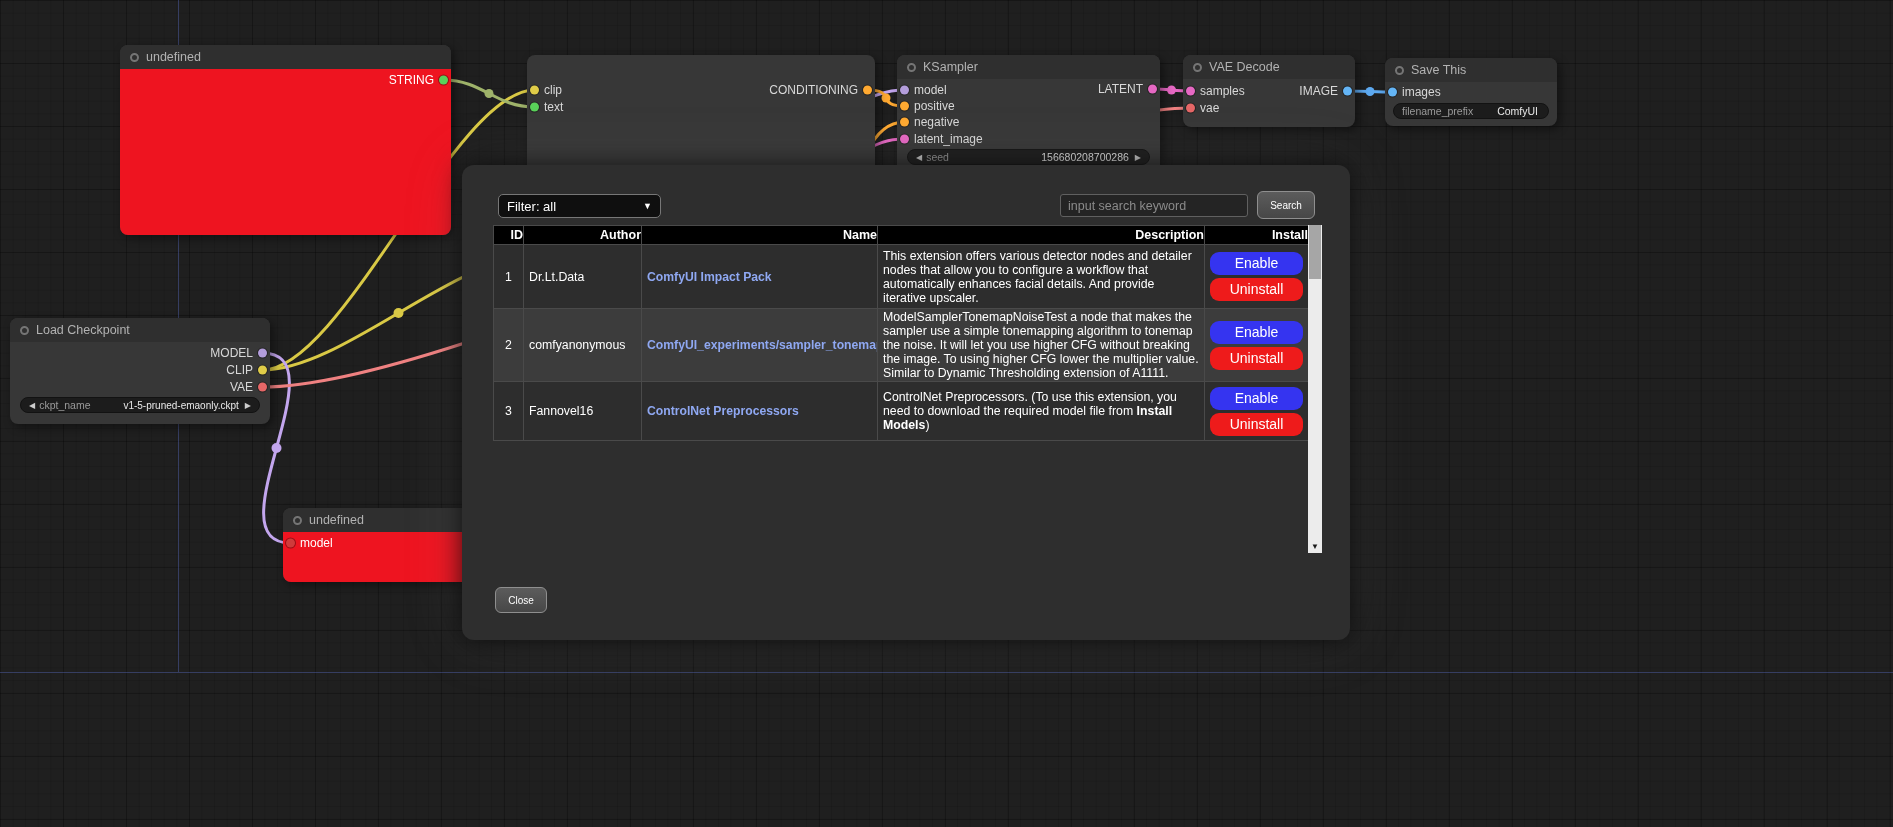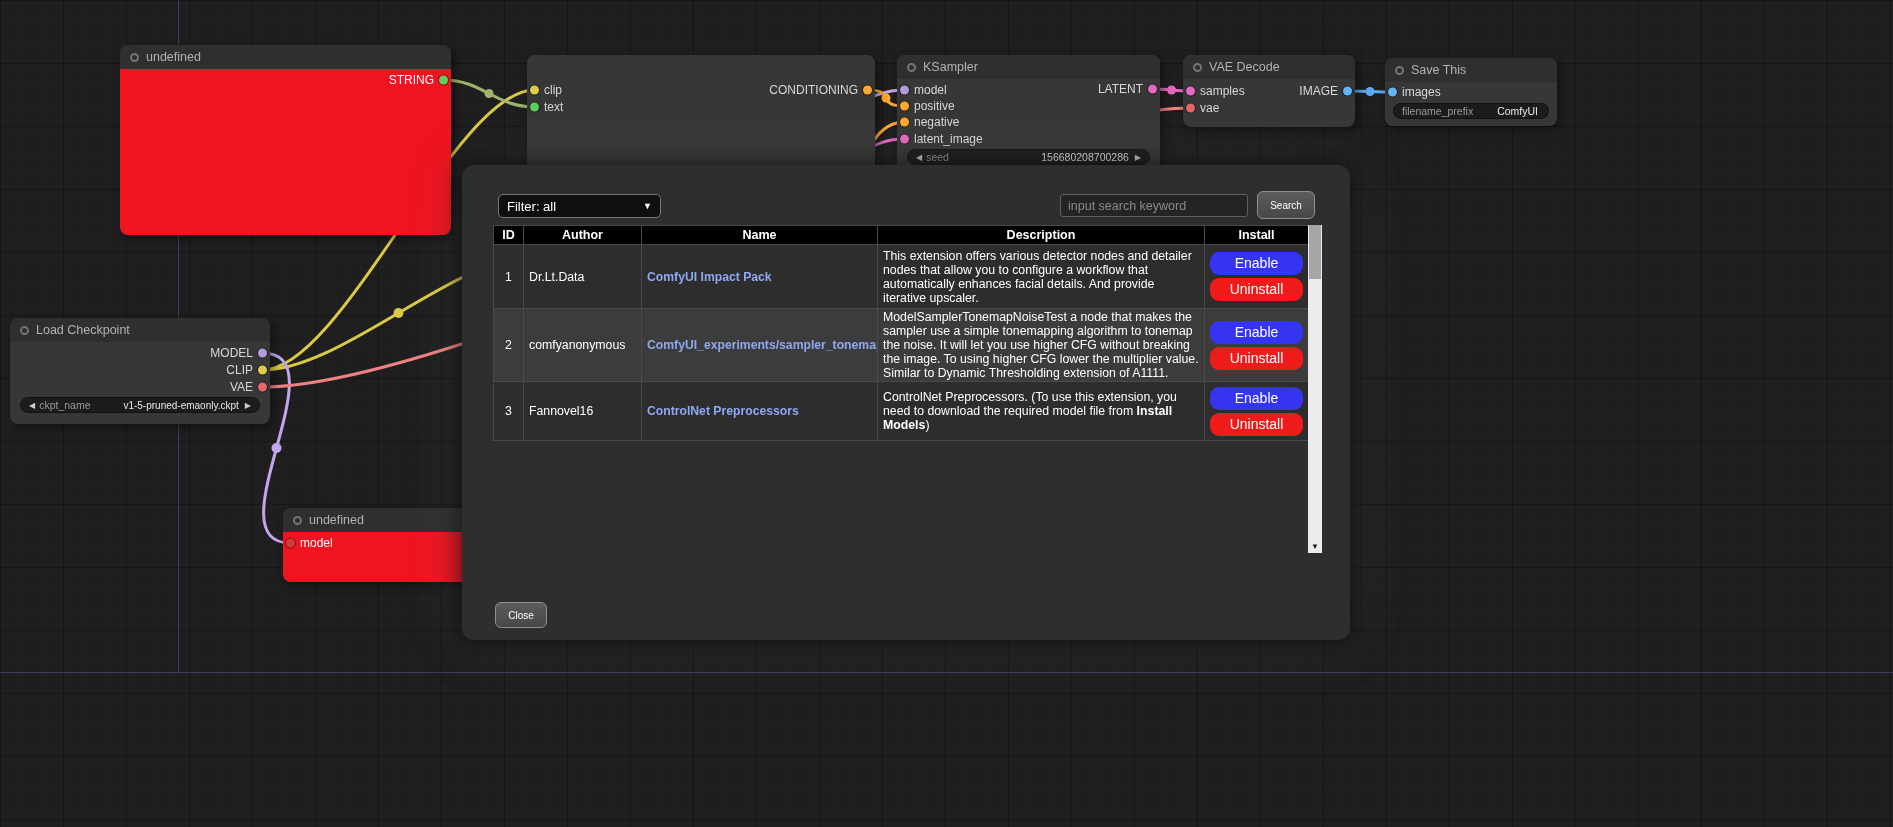--- a/index.html
+++ b/index.html
@@ -57,26 +57,26 @@
   .filter-wrap select{width:100%;height:100%;background:#0f0f0f;color:#ffffff;border:1px solid #777777;
     border-radius:5px;font-size:13px;padding:0 8px;appearance:none;-webkit-appearance:none;font-family:inherit;}
   .caret{position:absolute;right:9px;top:50%;transform:translateY(-50%);color:#ffffff;font-size:9px;pointer-events:none;}
   .search-input{position:absolute;left:598px;top:29px;width:188px;height:23px;background:#242424;
     border:1px solid #606060;border-radius:3px;color:#dddddd;font-size:12.5px;padding:0 7px;
     box-sizing:border-box;font-family:inherit;}
   .search-input::placeholder{color:#8b8b8b;}
   .btn{background:linear-gradient(#5c5c5c,#474747);border:1px solid #8f8f8f;border-radius:6px;
     color:#ffffff;font-size:10px;font-family:inherit;cursor:pointer;}
   .search-btn{position:absolute;left:795px;top:26px;width:58px;height:28px;}
-  .close-btn{position:absolute;left:33px;top:437px;width:52px;height:26px;}
+  .close-btn{position:absolute;left:33px;top:422px;width:52px;height:26px;}
 
   .table-area{position:absolute;left:31px;top:60px;width:815px;}
   table.ext{border-collapse:collapse;width:815px;table-layout:fixed;}
   table.ext th{background:#000000;color:#ffffff;font-size:12.5px;font-weight:bold;
-    border:1px solid #4a4a4a;height:18px;padding:0;text-align:center;}
+    border:1px solid #4a4a4a;height:18px;padding:0;text-align:right;}
   table.ext td{border:1px solid #4a4a4a;color:#ffffff;font-size:12.3px;padding:1px 5px;vertical-align:middle;}
   tr.row-odd{background:#2d2d2d;} tr.row-even{background:#3c3c3c;}
   td.idc{text-align:center;}
   td.namec{white-space:nowrap;overflow:hidden;padding:1px 4px;}
   td.namec a{color:var(--link-blue,#8fa8f2);font-weight:bold;font-size:12.2px;text-decoration:none;}
   td.descc{vertical-align:top;line-height:14px;font-size:12.2px;padding:2px 6px;}
   .install-btn{display:block;width:93px;height:23px;margin:3px auto;border:none;border-radius:9px;
     color:#ffffff;font-size:14px;font-family:inherit;cursor:pointer;line-height:21px;padding:0;}
   .install-btn.enable{background:var(--enable-blue,#3534f0);}
   .install-btn.uninstall{background:var(--uninstall-red,#ee1b1b);}

